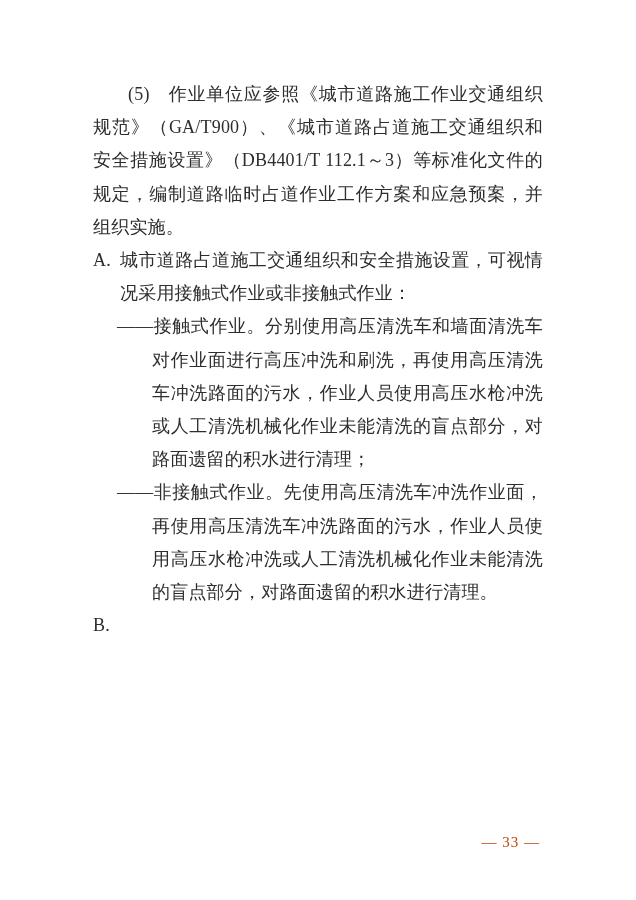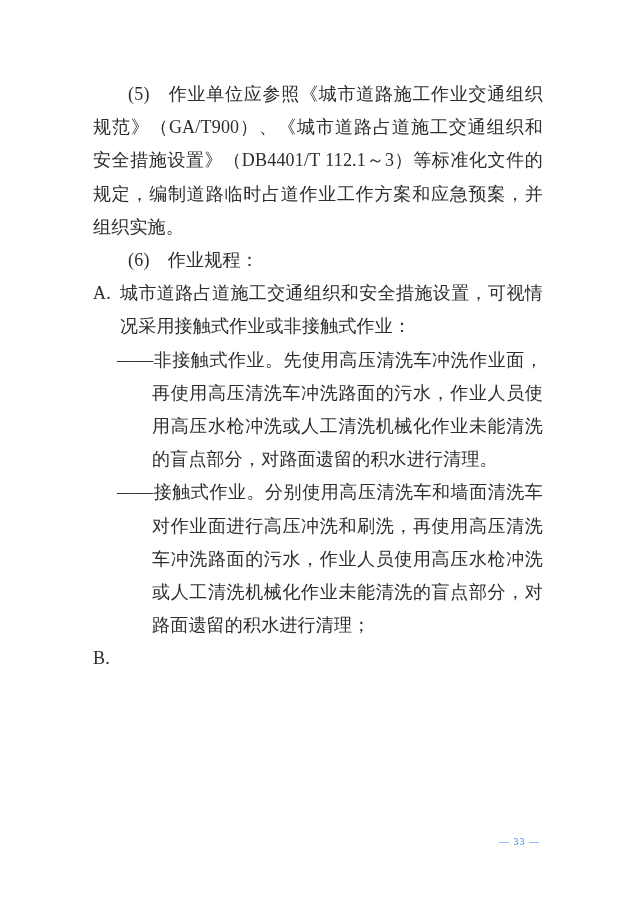--- a/index.html
+++ b/index.html
@@ -46,41 +46,40 @@
   }
   
   .dash {
     padding-left: 59px;
     text-indent: -35px;
   }
   .page-number {
     position: absolute;
     top: 833px;
     right: 96px;
-    font-size: 10px;
+    font-size: 15px;
     line-height: 18px;
     letter-spacing: 1px;
-    color: #3b82f6;
+    color: #c2410c;
     text-align: right;
   }
 </style>
 </head>
 <body>
 
 <div class="page">
   <div class="content">
 
     <p class="p p-indent">(5)　作业单位应参照《城市道路施工作业交通组织规范》（GA/T900）、《城市道路占道施工交通组织和安全措施设置》（DB4401/T 112.1～3）等标准化文件的规定，编制道路临时占道作业工作方案和应急预案，并组织实施。</p>
 
-    <p class="p p-indent">(6)　作业规程：</p>
 
     <p class="p li"><span class="li-marker">A.</span><span class="li-text">城市道路占道施工交通组织和安全措施设置，可视情况采用接触式作业或非接触式作业：</span></p>
 
+    <p class="p dash">——接触式作业。分别使用高压清洗车和墙面清洗车对作业面进行高压冲洗和刷洗，再使用高压清洗车冲洗路面的污水，作业人员使用高压水枪冲洗或人工清洗机械化作业未能清洗的盲点部分，对路面遗留的积水进行清理；</p>
+
     <p class="p dash">——非接触式作业。先使用高压清洗车冲洗作业面，再使用高压清洗车冲洗路面的污水，作业人员使用高压水枪冲洗或人工清洗机械化作业未能清洗的盲点部分，对路面遗留的积水进行清理。</p>
-
-    <p class="p dash">——接触式作业。分别使用高压清洗车和墙面清洗车对作业面进行高压冲洗和刷洗，再使用高压清洗车冲洗路面的污水，作业人员使用高压水枪冲洗或人工清洗机械化作业未能清洗的盲点部分，对路面遗留的积水进行清理；</p>
 
     <p class="p li"><span class="li-marker">B.</span></p>
 
   </div>
 
   <div class="page-number">— 33 —</div>
 </div>
 
 </body></html>

